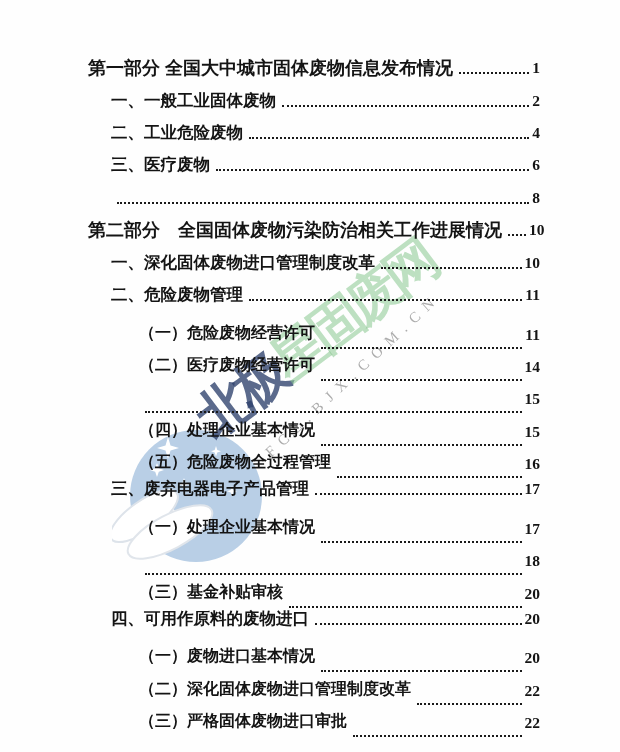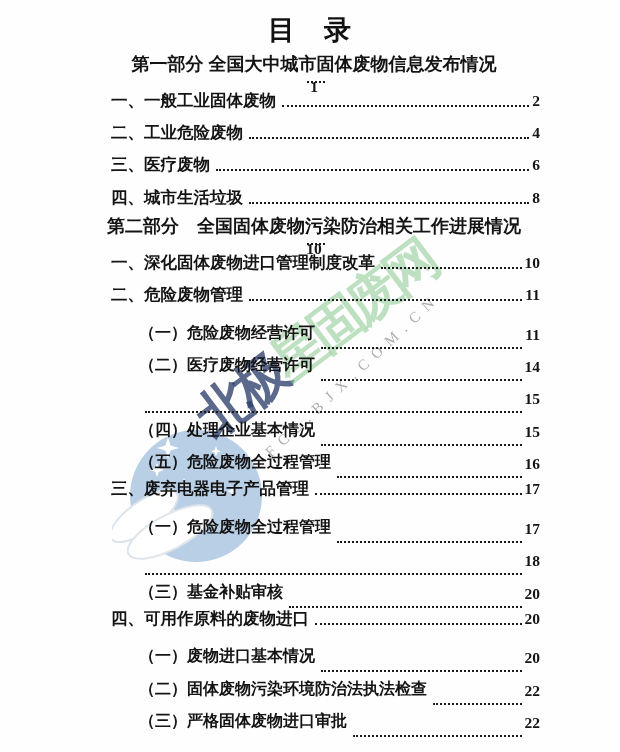--- a/index.html
+++ b/index.html
@@ -12,21 +12,21 @@
   
   .title {
     position:absolute; top:12px; left:0; right:0; z-index:3;
     text-align:center; font-size:27px; font-weight:700;
     letter-spacing:1px; color:#111;
   }
 
   
   .toc { position:absolute; left:88px; right:80px; top:52px; z-index:2; }
   .row { display:flex; align-items:center; height:32.4px; white-space:nowrap; }
-  .row.part { font-family:"Liberation Sans", sans-serif; font-weight:700; font-size:18px;flex-direction:column; }
+  .row.part { font-family:"Liberation Sans", sans-serif; font-weight:700; font-size:18px; }
   .row.l1   { margin-left:23px; font-weight:700; font-size:16.5px; }
   .row.l2   { margin-left:51px; font-weight:700; font-size:16px;align-items:flex-end; }
   .label { white-space:nowrap; }
   .leader {
     flex:1; min-width:18px; height:0;
     border-bottom:2px dotted #1a1a1a;
     margin:0 3px 0 6px; position:relative; top:5px;
   }
   .pagenum {
     font-family:"Liberation Serif", serif; font-weight:700; font-size:15.5px;
@@ -72,21 +72,20 @@
       <ellipse cx="58" cy="124" rx="47" ry="17" fill="#ffffff" stroke="#e0e5eb" stroke-width="2" transform="rotate(-28 58 124)"></ellipse>
     </g>
   </svg>
 
   <div class="wm-chars">
     <span class="dark">北极</span><span class="green">星固废网</span>
   </div>
 
   <div class="wm-url">FCL.BJX.COM.CN</div>
 
-  <div class="title">目　录</div>
 
   <div class="toc" id="toc-list">
     <div class="row part">
       <span class="label">第一部分 全国大中城市固体废物信息发布情况</span>
       <span class="leader"></span>
       <span class="pagenum">1</span>
     </div>
 
     <div class="row l1">
       <span class="label">一、一般工业固体废物</span>
@@ -100,21 +99,20 @@
       <span class="pagenum">4</span>
     </div>
 
     <div class="row l1">
       <span class="label">三、医疗废物</span>
       <span class="leader"></span>
       <span class="pagenum">6</span>
     </div>
 
     <div class="row l1">
-      <span class="label">四、城市生活垃圾</span>
       <span class="leader"></span>
       <span class="pagenum">8</span>
     </div>
 
     <div class="row part">
       <span class="label">第二部分　全国固体废物污染防治相关工作进展情况</span>
       <span class="leader"></span>
       <span class="pagenum">10</span>
     </div>
 
@@ -159,21 +157,21 @@
       <span class="pagenum">16</span>
     </div>
 
     <div class="row l1">
       <span class="label">三、废弃电器电子产品管理</span>
       <span class="leader"></span>
       <span class="pagenum">17</span>
     </div>
 
     <div class="row l2">
-      <span class="label">（一）危险废物全过程管理</span>
+      <span class="label">（一）处理企业基本情况</span>
       <span class="leader"></span>
       <span class="pagenum">17</span>
     </div>
 
     <div class="row l2">
       <span class="leader"></span>
       <span class="pagenum">18</span>
     </div>
 
     <div class="row l2">
@@ -188,21 +186,21 @@
       <span class="pagenum">20</span>
     </div>
 
     <div class="row l2">
       <span class="label">（一）废物进口基本情况</span>
       <span class="leader"></span>
       <span class="pagenum">20</span>
     </div>
 
     <div class="row l2">
-      <span class="label">（二）固体废物污染环境防治法执法检查</span>
+      <span class="label">（二）深化固体废物进口管理制度改革</span>
       <span class="leader"></span>
       <span class="pagenum">22</span>
     </div>
 
     <div class="row l2">
       <span class="label">（三）严格固体废物进口审批</span>
       <span class="leader"></span>
       <span class="pagenum">22</span>
     </div>
   </div>

